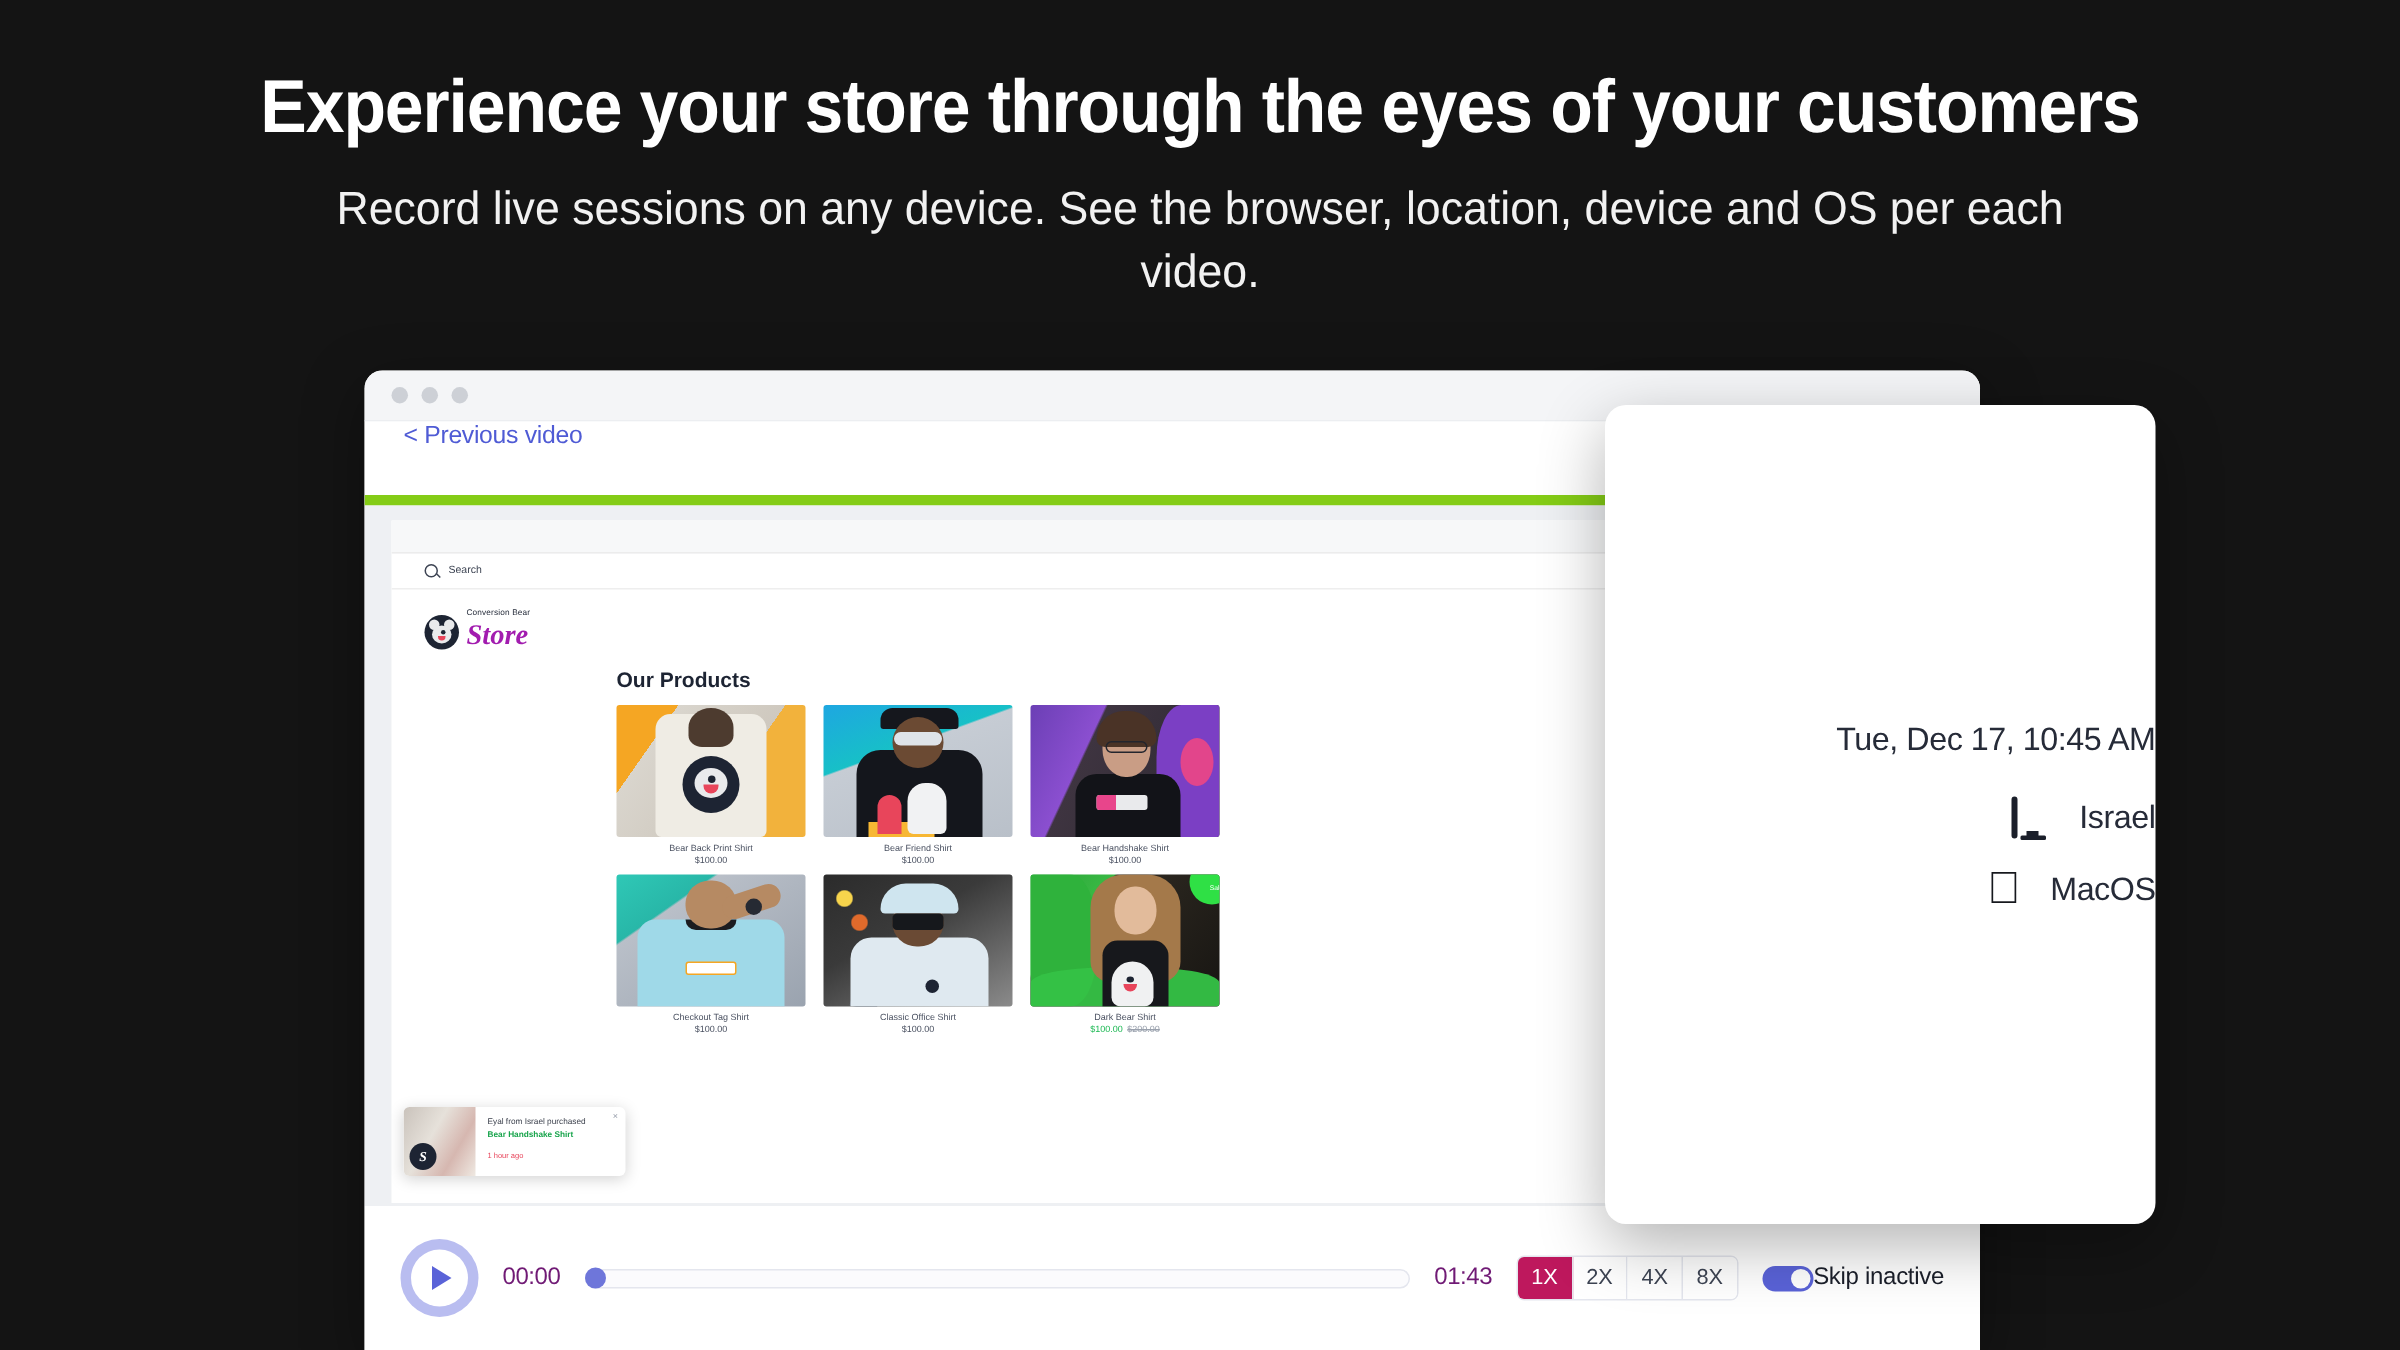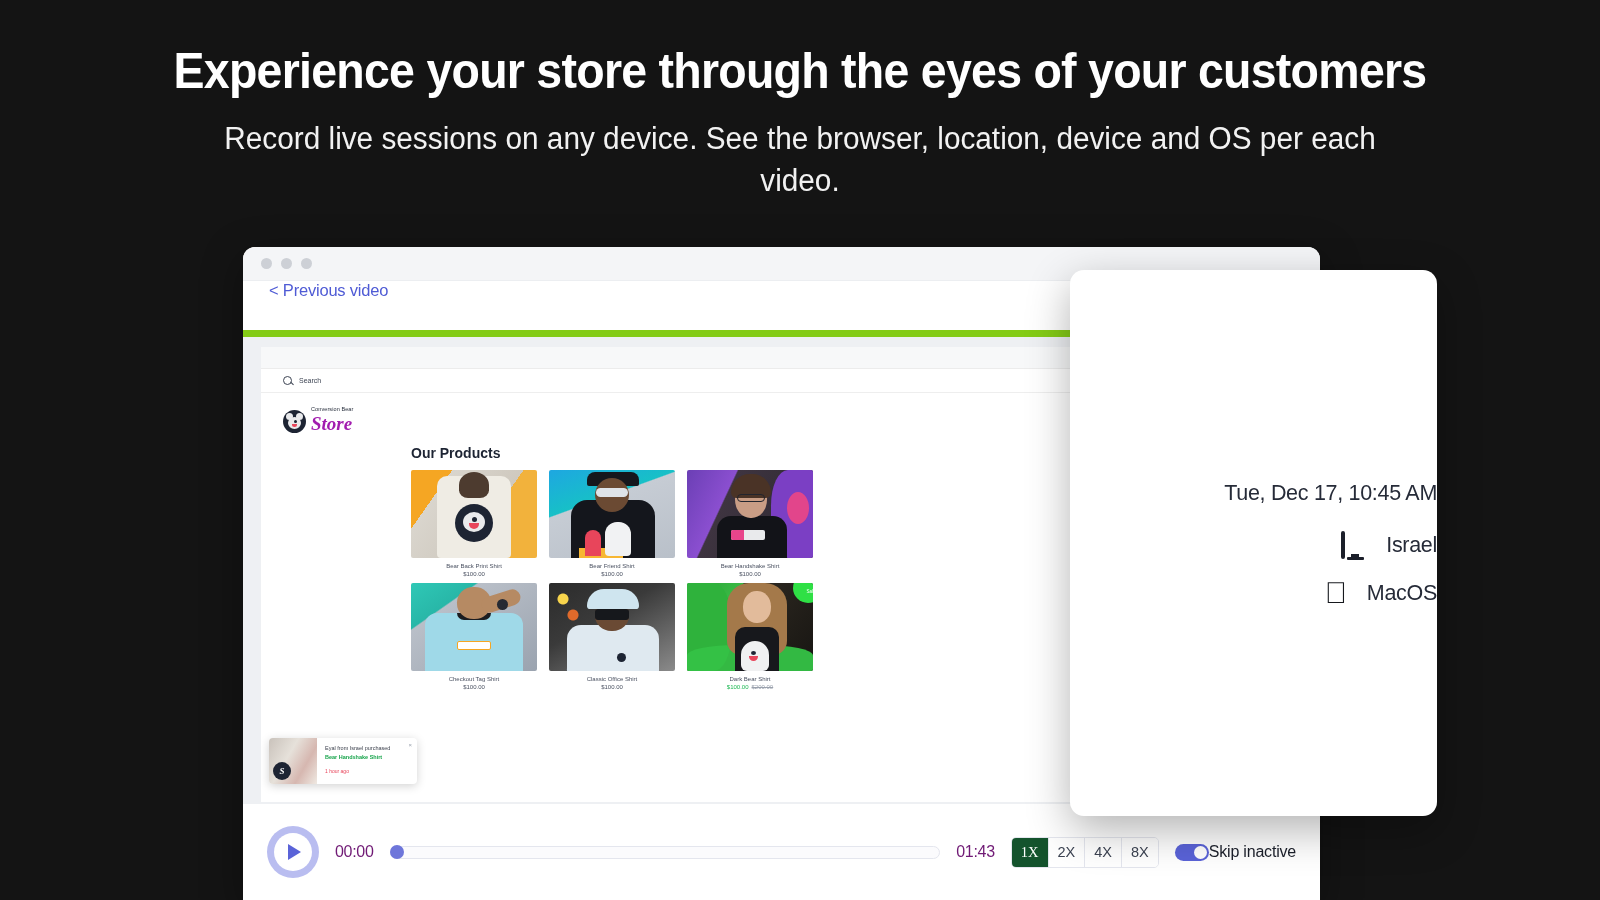--- a/index.html
+++ b/index.html
@@ -271,21 +271,21 @@
     cursor: pointer;
   }
   .speed {
     display: flex; border: 1px solid #e4e6ee; border-radius: 5px; overflow: hidden; flex:none;
   }
   .speed div {
     padding: 6px 9px; font-size: 14.5px; color: #3d4453; background:#fff;
     border-right: 1px solid #e4e6ee; cursor: pointer;
   }
   .speed div:last-child { border-right: none; }
-  .speed div.active { background: #14532d; color: #fff; font-family: Liberation Serif, serif; }
+  .speed div.active { background: #be185d; color: #fff; }
   .toggle-wrap { display:flex; align-items:center; gap: 0; flex:none; }
   .toggle {
     width: 34px; height: 17px; border-radius: 10px; background: #5a63d8; position: relative;
     cursor: pointer;
   }
   .toggle .k { position:absolute; right:2px; top:2px; width:13px; height:13px; border-radius:50%; background:#fff; }
   .toggle-label { font-size: 16px; color:#1b1f2a; letter-spacing:-0.2px; }
 
   
   .info-card {

